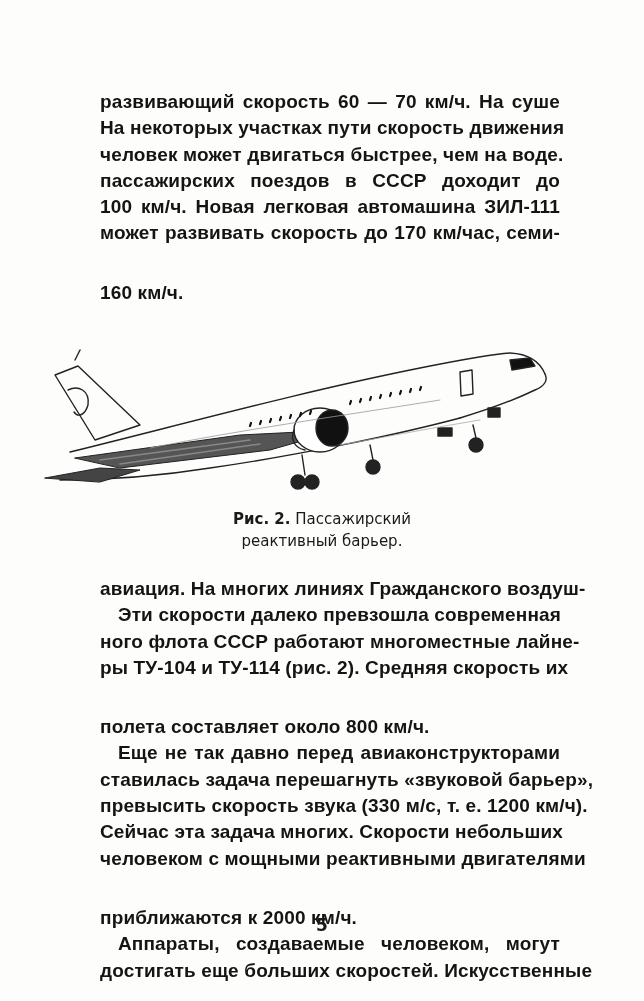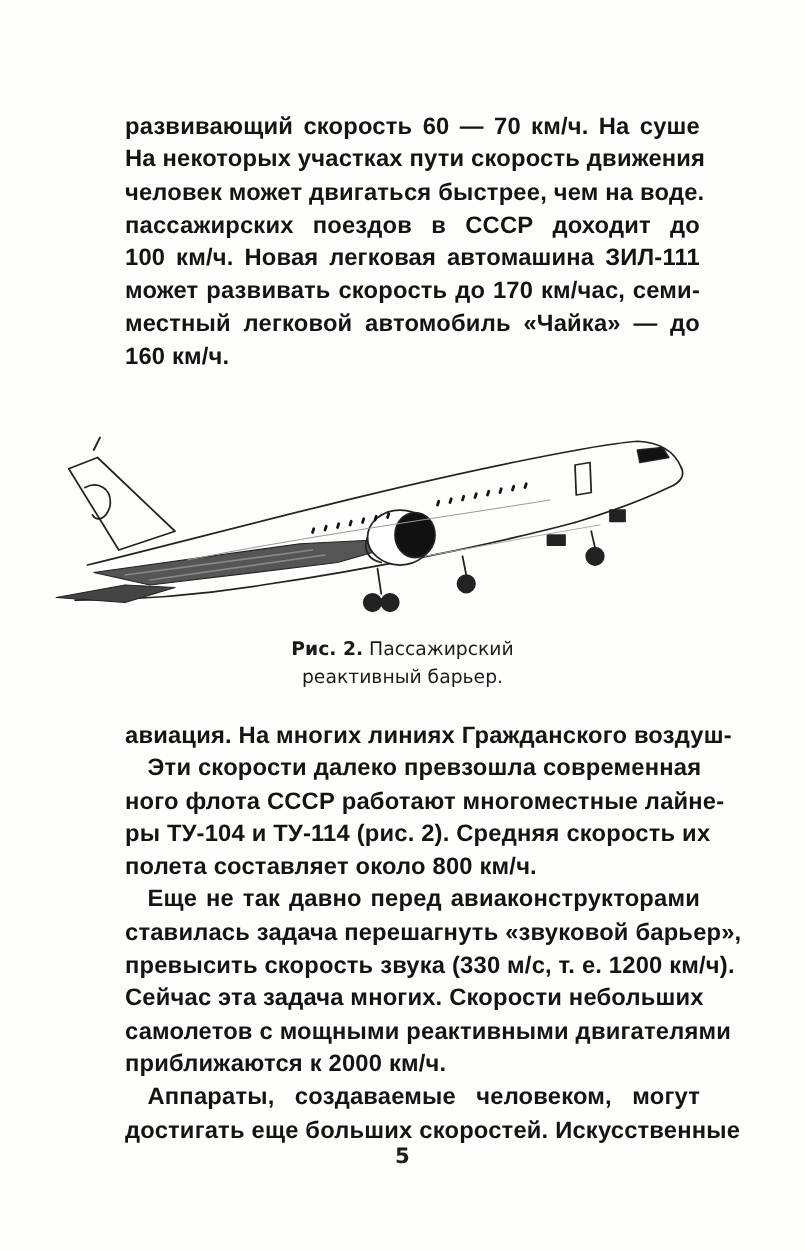--- a/index.html
+++ b/index.html
@@ -6,21 +6,21 @@
     body {
       width: 644px; height: 1001px; background: #fdfdfc; position: relative; overflow: hidden;
       font-family: "Liberation Sans", sans-serif; color: #141414;
     }
     .text-block {
       position: absolute; left: 100px; width: 460px;
       font-size: 19px; line-height: 26.3px; font-weight: bold;
       letter-spacing: 0.15px;
     }
     .line { display: block; white-space: nowrap; text-align: justify; text-align-last: justify; height: 26.3px; }
-    .line.last { text-align-last: left; }
+    .line.last { text-align-last: left; margin-top: 33px; }
     .line.indent { padding-left: 18px; }
     #block1 { top: 89px; }
     #block2 { top: 576px; }
     .figure { position: absolute; left: 40px; top: 330px; width: 570px; height: 170px; }
     .caption {
       position: absolute; left: 0; width: 644px; top: 508px; text-align: center;
       font-family: "DejaVu Sans", sans-serif; font-size: 15px; line-height: 22px; color: #1a1a1a;
     }
     .caption .label { font-weight: bold; }
     .page-number {
@@ -31,21 +31,20 @@
 </head>
 <body>
 
 <div class="text-block" id="block1">
   <span class="line">развивающий скорость 60 — 70 км/ч. На суше</span>
   <span class="line">На некоторых участках пути скорость движения</span>
   <span class="line">человек может двигаться быстрее, чем на воде.</span>
   <span class="line">пассажирских поездов в СССР доходит до</span>
   <span class="line">100 км/ч. Новая легковая автомашина ЗИЛ-111</span>
   <span class="line">может развивать скорость до 170 км/час, семи-</span>
-  <span class="line">местный легковой автомобиль «Чайка» — до</span>
   <span class="line last">160 км/ч.</span>
 </div>
 
 <div class="figure">
   <svg width="570" height="170" viewBox="0 0 570 170" xmlns="http://www.w3.org/2000/svg">
     <g fill="none" stroke="#222" stroke-width="1.4" stroke-linecap="round" stroke-linejoin="round">
 
       <path d="M30 122 C 140 95, 260 62, 380 38 C 420 30, 455 24, 470 23 C 490 24, 500 32, 505 44"></path>
 
       <path d="M505 44 C 508 50, 505 56, 495 60 C 470 72, 440 82, 420 88"></path>
@@ -101,19 +100,19 @@
 <div class="text-block" id="block2">
   <span class="line">авиация. На многих линиях Гражданского воздуш-</span>
   <span class="line indent">Эти скорости далеко превзошла современная</span>
   <span class="line">ного флота СССР работают многоместные лайне-</span>
   <span class="line">ры ТУ-104 и ТУ-114 (рис. 2). Средняя скорость их</span>
   <span class="line last">полета составляет около 800 км/ч.</span>
   <span class="line indent">Еще не так давно перед авиаконструкторами</span>
   <span class="line">ставилась задача перешагнуть «звуковой барьер»,</span>
   <span class="line">превысить скорость звука (330 м/с, т. е. 1200 км/ч).</span>
   <span class="line">Сейчас эта задача многих. Скорости небольших</span>
-  <span class="line">самолетов с мощными реактивными двигателями</span>
+  <span class="line">человеком с мощными реактивными двигателями</span>
   <span class="line last">приближаются к 2000 км/ч.</span>
   <span class="line indent">Аппараты, создаваемые человеком, могут</span>
   <span class="line">достигать еще больших скоростей. Искусственные</span>
 </div>
 
 <div class="page-number">5</div>
 
 </body></html>

